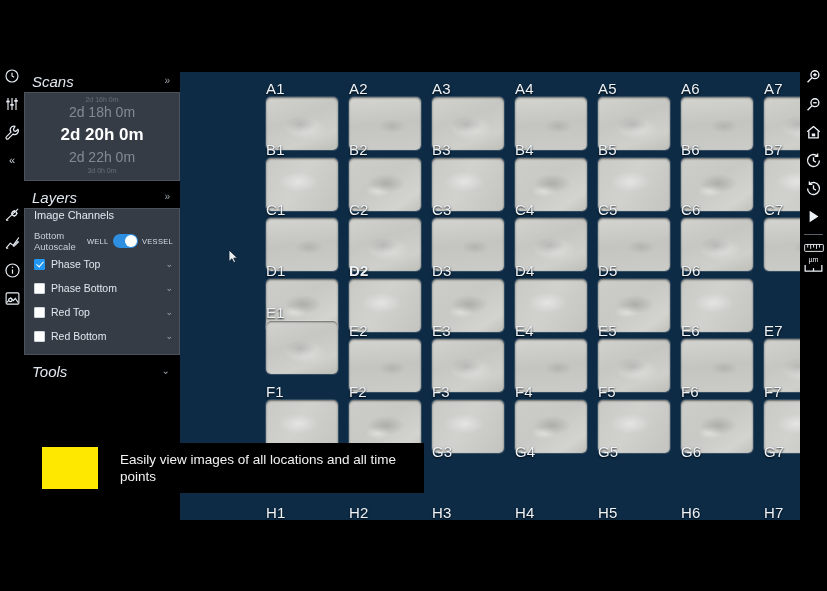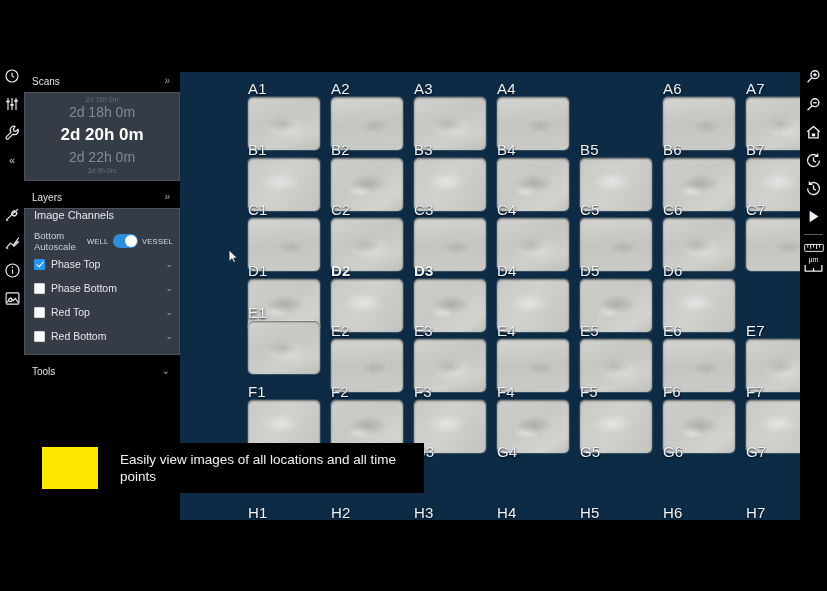--- a/index.html
+++ b/index.html
@@ -3,21 +3,21 @@
 <meta charset="utf-8">
 <style>
   html,body{margin:0;padding:0;background:#000;}
   body{width:827px;height:591px;overflow:hidden;font-family:"Liberation Sans",sans-serif;position:relative;}
 
   #root{position:absolute;inset:0;background:#000;}
 
   
   #canvas{position:absolute;left:180px;top:72px;width:620px;height:448px;background:#0d2b45;overflow:hidden;}
   .plate{position:absolute;left:0;top:0;width:620px;height:448px;}
-  .cell{position:absolute;}
+  .cell{position:absolute;margin-left:18px;}
   .cell .img{position:absolute;left:0;top:13px;width:72px;height:53px;border-radius:5px;
        background:
          radial-gradient(ellipse 22px 12px at 48% 52%, rgba(150,150,148,.45), rgba(190,190,188,0) 70%),
          radial-gradient(ellipse 30px 16px at 55% 60%, rgba(255,255,255,.35), rgba(255,255,255,0) 72%),
          linear-gradient(160deg,#d2d2cf 0%,#c6c6c2 40%,#cfcfcb 75%,#bfbfba 100%);
        box-shadow:0 0 0 1px rgba(255,255,255,.16), 0 1px 2px rgba(0,0,0,.5) inset;}
   .cell .img.t2{background:
          radial-gradient(ellipse 26px 13px at 52% 48%, rgba(145,145,142,.5), rgba(190,190,188,0) 72%),
          radial-gradient(ellipse 18px 9px at 40% 62%, rgba(255,255,255,.4), rgba(255,255,255,0) 70%),
          linear-gradient(145deg,#cdcdc9 0%,#c8c8c4 45%,#d3d3cf 80%,#c1c1bc 100%);}
@@ -33,21 +33,21 @@
   
   #leftrail{position:absolute;left:0;top:62px;width:24px;height:470px;background:#000;}
   .rail-ico{width:24px;height:28px;display:flex;align-items:center;justify-content:center;color:#e8eef4;}
   .rail-ico svg{display:block;}
   #railgap{height:26px;}
 
   
   #panels{position:absolute;left:24px;top:70px;width:156px;}
   .panel-head{height:22px;background:#000;display:flex;align-items:center;justify-content:space-between;
       padding:0 10px 0 8px;box-sizing:border-box;}
-  .panel-head .ptitle{font-size:10px;color:#dfe6ee;}
+  .panel-head .ptitle{font-size:15px;color:#dfe6ee;font-style:italic;}
   .panel-head .chev{font-size:10px;color:#9aa4ae;line-height:10px;}
   .panel-body{background:#363c46;border:1px solid #4b525c;box-sizing:border-box;}
 
   #scan-list{height:89px;position:relative;padding-top:1px;}
   .scan-item{text-align:center;color:#9fa8b2;}
   .scan-item.far{font-size:7px;opacity:.45;line-height:11px;}
   .scan-item.near{font-size:14px;opacity:.72;line-height:15px;}
   .scan-item.sel{font-size:17px;color:#fff;font-weight:bold;line-height:30px;opacity:1;}
 
   #layers-body{padding:0 0 6px 0;}
@@ -98,20 +98,24 @@
           <div class="img t3"></div>
         </div>
         <div class="cell" style="left: 234px; top: 12px; width: 72px; height: 66px;">
           <div class="lbl">A3</div>
           <div class="img "></div>
         </div>
         <div class="cell" style="left: 317px; top: 12px; width: 72px; height: 66px;">
           <div class="lbl">A4</div>
           <div class="img t3"></div>
         </div>
+        <div class="cell" style="left: 400px; top: 12px; width: 72px; height: 66px;">
+          <div class="lbl">A5</div>
+          <div class="img "></div>
+        </div>
         <div class="cell" style="left: 483px; top: 12px; width: 72px; height: 66px;">
           <div class="lbl">A6</div>
           <div class="img t3"></div>
         </div>
         <div class="cell" style="left: 566px; top: 12px; width: 72px; height: 66px;">
           <div class="lbl">A7</div>
           <div class="img "></div>
         </div>
         <div class="cell" style="left: 68px; top: 72.5px; width: 72px; height: 66px;">
           <div class="lbl">B1</div>
@@ -170,21 +174,21 @@
           <div class="img t3"></div>
         </div>
         <div class="cell" style="left: 68px; top: 193.5px; width: 72px; height: 66px;">
           <div class="lbl">D1</div>
           <div class="img t2"></div>
         </div>
         <div class="cell" style="left: 151px; top: 193.5px; width: 72px; height: 66px; font-weight: bold;">
           <div class="lbl">D2</div>
           <div class="img t4"></div>
         </div>
-        <div class="cell" style="left: 234px; top: 193.5px; width: 77px; height: 66px; font-weight: bold;">
+        <div class="cell" style="left: 234px; top: 193.5px; width: 77px; height: 66px;">
           <div class="lbl">D3</div>
           <div class="img t2"></div>
         </div>
         <div class="cell" style="left: 317px; top: 193.5px; width: 72px; height: 66px;">
           <div class="lbl">D4</div>
           <div class="img t4"></div>
         </div>
         <div class="cell" style="left: 400px; top: 193.5px; width: 72px; height: 66px;">
           <div class="lbl">D5</div>
           <div class="img t2"></div>

